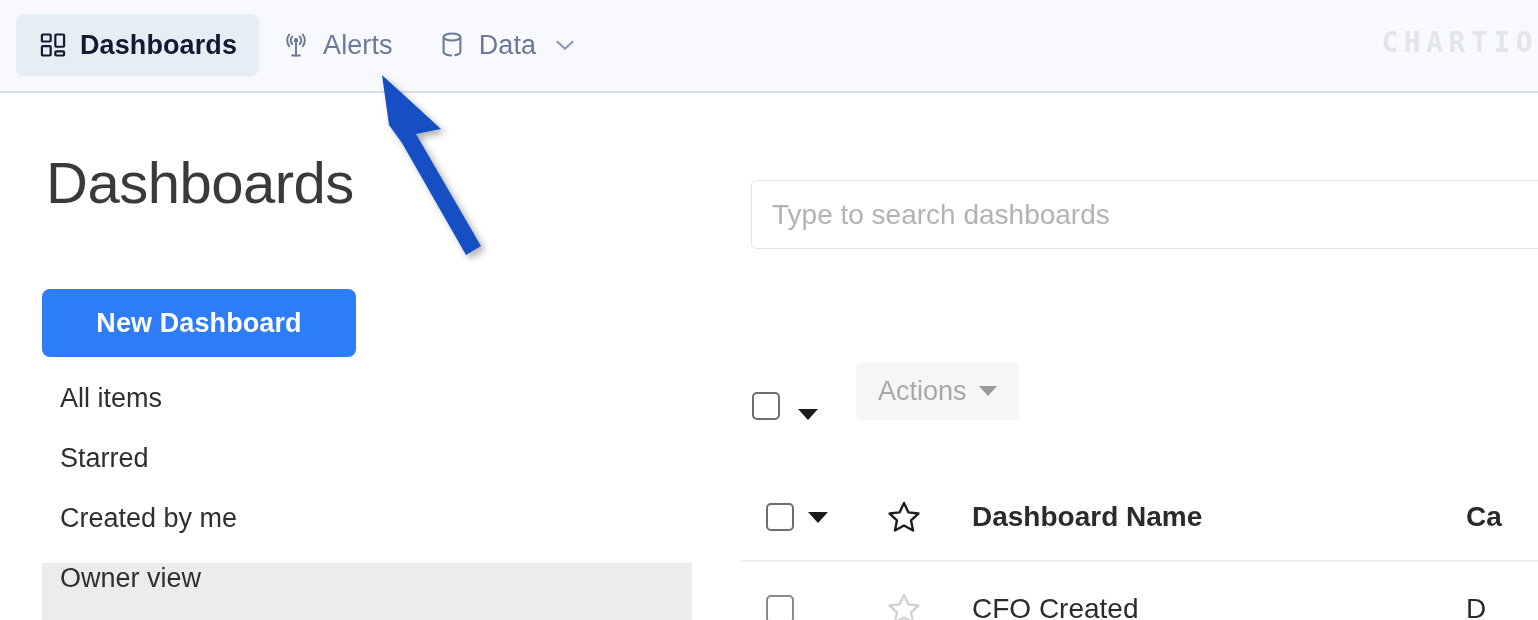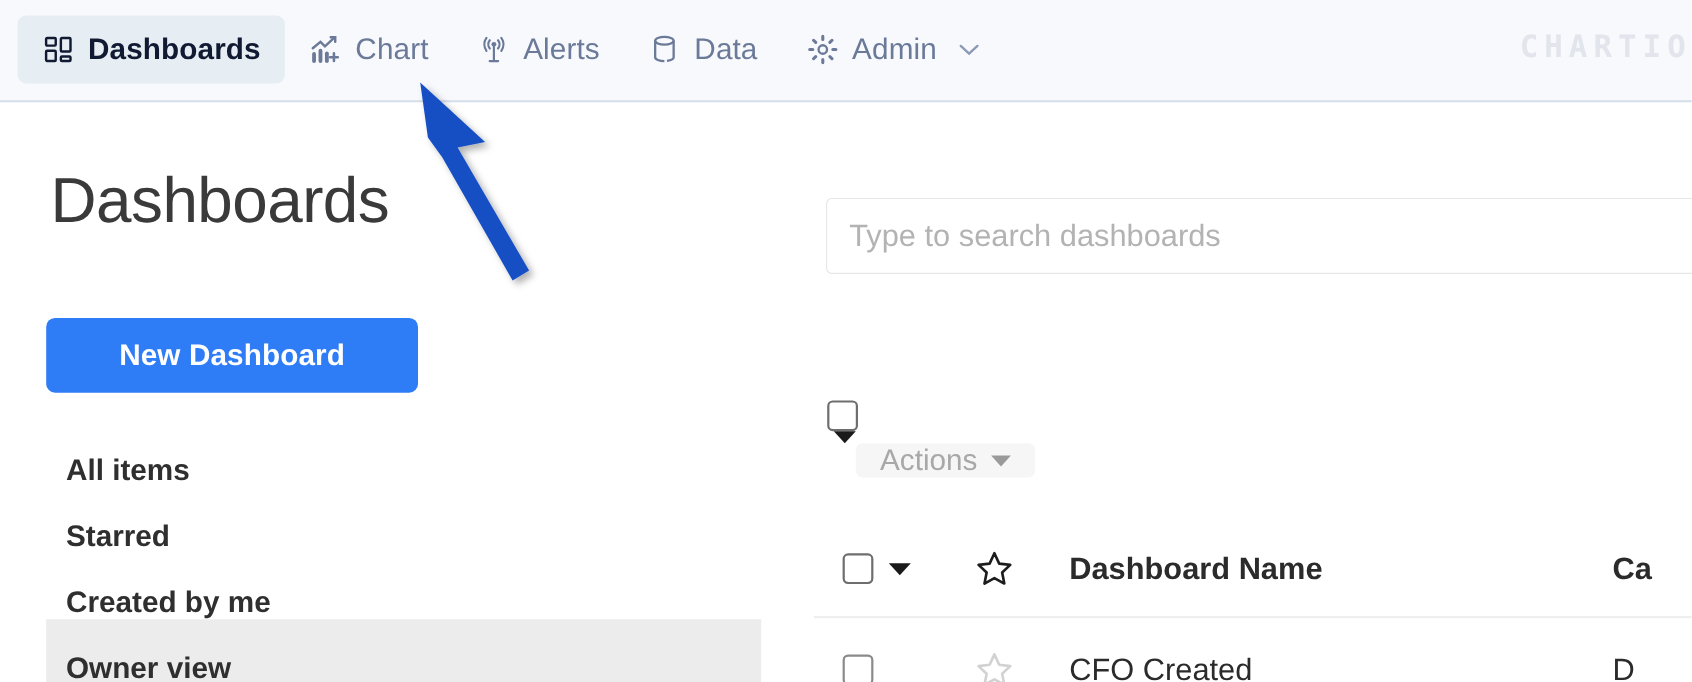--- a/index.html
+++ b/index.html
@@ -101,45 +101,45 @@
     font-size: 58px;
     font-weight: 300;
     color: #3a3a3a;
     letter-spacing: -0.5px;
     line-height: 1;
   }
 
   #new-dashboard-btn {
     position: absolute;
     left: 42px; top: 194px;
-    width: 338px;
+    width: 314px;
     height: 68px;
     background: #2e7cf6;
     border: none;
     border-radius: 8px;
     color: #ffffff;
     font-family: "Liberation Sans", sans-serif;
     font-size: 27px;
     font-weight: 600;
     cursor: pointer;
     letter-spacing: 0.1px;
   }
 
   #sidelist {
     position: absolute;
     left: 0; top: 288px;
     width: 740px;
   }
   .side-item {
     display: flex;
-    align-items: flex-end;
+    align-items: flex-start;
     height: 60px;
     padding-left: 60px;
     font-size: 27px;
-    font-weight: 700;
+    font-weight: 400;
     color: #2f2f2f;
     cursor: pointer;
   }
   .side-item.selected {
     background: #ececec;
     margin: 0 48px 0 42px;
     padding-left: 18px;
   }
 
   
@@ -173,22 +173,21 @@
     color: #444;
     background: transparent;
   }
   #search-input::placeholder { color: #b3b3b3; opacity: 1; }
 
   #toolbar {
     position: absolute;
     left: 0px; top: 260px;
     height: 56px;
     display: flex;
-    align-items: flex-start;
-    flex-direction: column;
+    align-items: flex-end;
   }
   .cb {
     width: 28px;
     height: 28px;
     border: 2px solid #6e6e6e;
     border-radius: 5px;
     background: #ffffff;
     flex: none;
     cursor: pointer;
   }
@@ -282,33 +281,20 @@
           <svg width="28" height="28" viewBox="0 0 24 24" fill="none" stroke="#111a33" stroke-width="1.9">
             <rect x="2.5" y="3" width="7.5" height="6" rx="0.8"></rect>
             <rect x="14" y="3" width="7.5" height="10.5" rx="0.8"></rect>
             <rect x="2.5" y="13" width="7.5" height="8" rx="0.8"></rect>
             <rect x="14" y="17.5" width="7.5" height="3.5" rx="0.8"></rect>
           </svg>
         </span>
         <span>Dashboards</span>
       </div>
 
-      <div class="nav-item">
-        <span class="nav-icon">
-          <svg width="28" height="28" viewBox="0 0 24 24" fill="none" stroke="#6b7a99" stroke-width="1.9" stroke-linecap="round">
-            <path d="M2 11 L8 6 L11.5 9.5 L19 2.5"></path>
-            <path d="M16 2.5 L19.5 2.5 L19.5 6"></path>
-            <path d="M3 21 L3 15.5" stroke-width="3"></path>
-            <path d="M8 21 L8 13" stroke-width="3"></path>
-            <path d="M13 21 L13 15" stroke-width="3"></path>
-            <path d="M18.5 15 L18.5 21 M15.5 18 L21.5 18" stroke-width="2"></path>
-          </svg>
-        </span>
-        <span>Chart</span>
-      </div>
 
       <div class="nav-item">
         <span class="nav-icon">
           <svg width="28" height="28" viewBox="0 0 24 24" fill="none" stroke="#6b7a99" stroke-width="1.7" stroke-linecap="round">
             <circle cx="12" cy="8" r="1.9" fill="#6b7a99" stroke="none"></circle>
             <path d="M12 10 L12 21"></path>
             <path d="M8.7 21 L15.3 21"></path>
             <path d="M8.8 11.2 A5 5 0 0 1 8.8 4.8"></path>
             <path d="M15.2 4.8 A5 5 0 0 1 15.2 11.2"></path>
             <path d="M6.2 13 A8.5 8.5 0 0 1 6.2 3"></path>
@@ -322,30 +308,20 @@
         <span class="nav-icon">
           <svg width="28" height="28" viewBox="0 0 24 24" fill="none" stroke="#6b7a99" stroke-width="1.8">
             <ellipse cx="12" cy="5.2" rx="7.2" ry="3"></ellipse>
             <path d="M4.8 5.2 L4.8 18 C4.8 19.7 8 21 12 21"></path>
             <path d="M19.2 5.2 L19.2 18 C19.2 19.3 17 20.4 14 20.85"></path>
           </svg>
         </span>
         <span>Data</span>
       </div>
 
-      <div class="nav-item">
-        <span class="nav-icon">
-          <svg width="28" height="28" viewBox="0 0 24 24" fill="none" stroke="#6b7a99" stroke-width="1.8">
-            <circle cx="12" cy="12" r="3.3"></circle>
-            <path d="M12 1.8 L12 4.2 M12 19.8 L12 22.2 M1.8 12 L4.2 12 M19.8 12 L22.2 12
-                     M4.8 4.8 L6.5 6.5 M17.5 17.5 L19.2 19.2 M19.2 4.8 L17.5 6.5 M6.5 17.5 L4.8 19.2" stroke-linecap="round" stroke-width="2.4"></path>
-          </svg>
-        </span>
-        <span>Admin</span>
-      </div>
 
       <div class="nav-chevron">
         <svg width="26" height="26" viewBox="0 0 24 24" fill="none" stroke="#8d9ab5" stroke-width="2" stroke-linecap="round">
           <path d="M5 9 L12 15.5 L19 9"></path>
         </svg>
       </div>
 
     </div>
 
     <div id="brand">CHARTIO</div>

